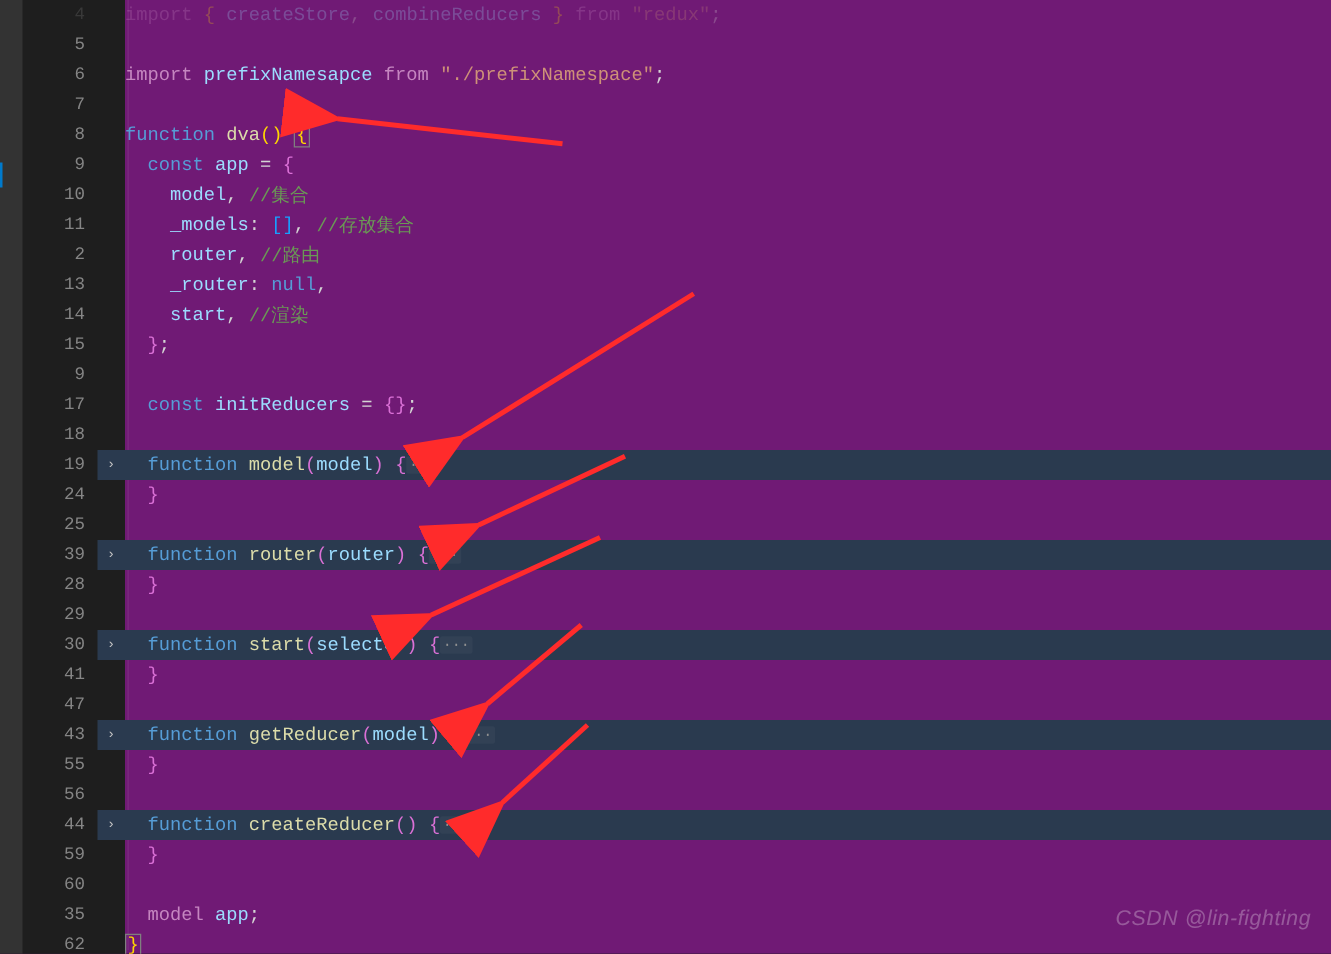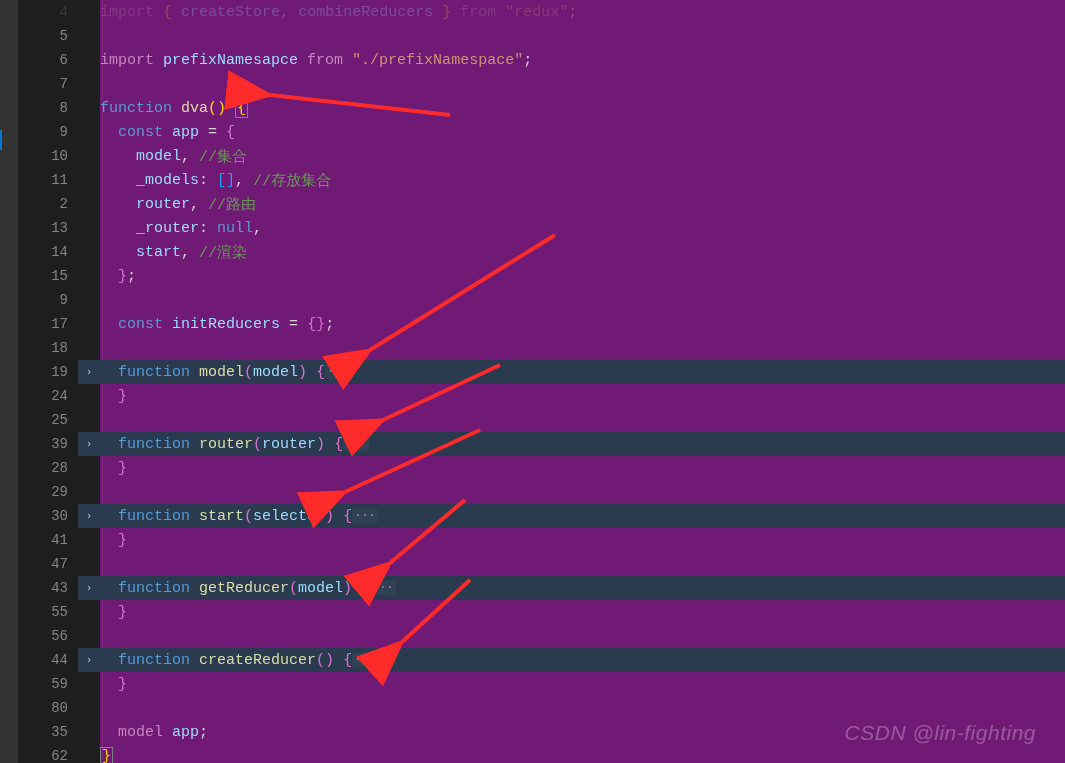--- a/index.html
+++ b/index.html
@@ -87,25 +87,25 @@
   .indent-guide {
     position:absolute;
     top:0;
     width:1px;
     background:rgba(255,255,255,0.08);
     z-index:0;
   }
   .ig1 { left:2px; height:760px; top:0; }
   .watermark {
     position:absolute;
-    right:29px;
+    right:16px;
     bottom:18px;
     color:rgba(255,255,255,0.28);
     font-family:Arial,sans-serif;
-    font-size:21px;
+    font-size:17px;
     font-style:italic;
     letter-spacing:0.5px;
     pointer-events:none;
   }
   .arrows {
     position:absolute;
     top:0;
     left:0;
     pointer-events:none;
     z-index:5;
@@ -143,21 +143,21 @@
       <div class="line"><span class="ln">28</span></div>
       <div class="line"><span class="ln">29</span></div>
       <div class="line"><span class="ln">30</span></div>
       <div class="line"><span class="ln">41</span></div>
       <div class="line"><span class="ln">47</span></div>
       <div class="line"><span class="ln">43</span></div>
       <div class="line"><span class="ln">55</span></div>
       <div class="line"><span class="ln">56</span></div>
       <div class="line"><span class="ln">44</span></div>
       <div class="line"><span class="ln">59</span></div>
-      <div class="line"><span class="ln">80</span></div>
+      <div class="line"><span class="ln">60</span></div>
       <div class="line"><span class="ln">35</span></div>
       <div class="line"><span class="ln">62</span></div>
     </div>
   <div class="fold-gutter" id="fold">
       <div class="line fold-line"></div>
       <div class="line fold-line"></div>
       <div class="line fold-line"></div>
       <div class="line fold-line"></div>
       <div class="line fold-line"></div>
       <div class="line fold-line"></div>

